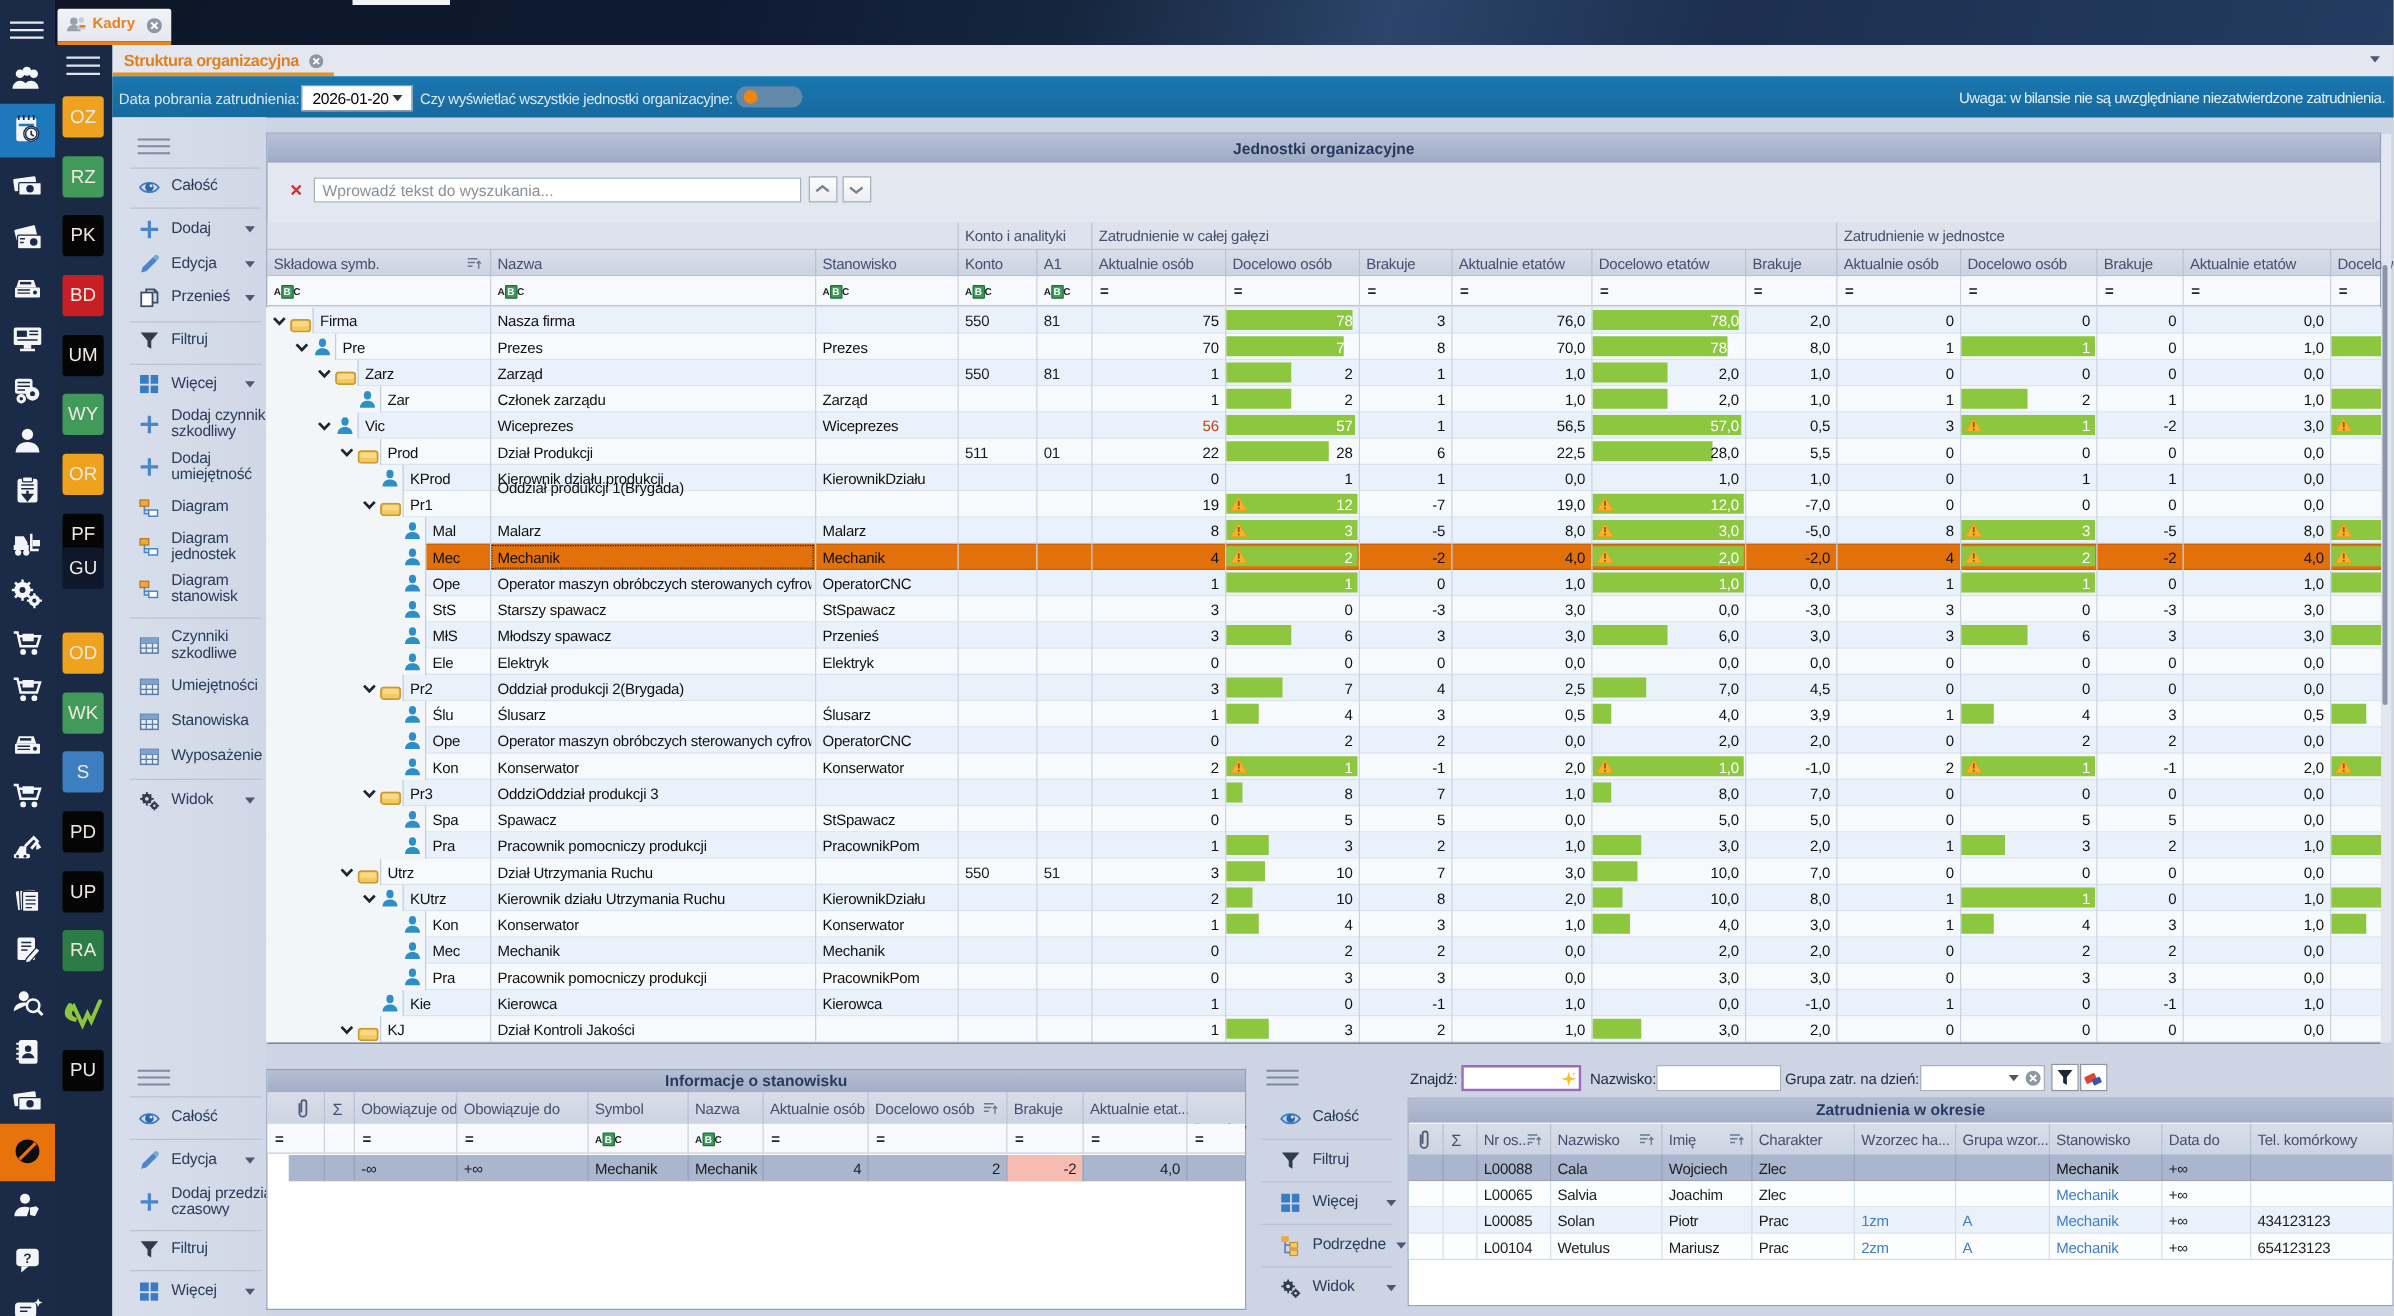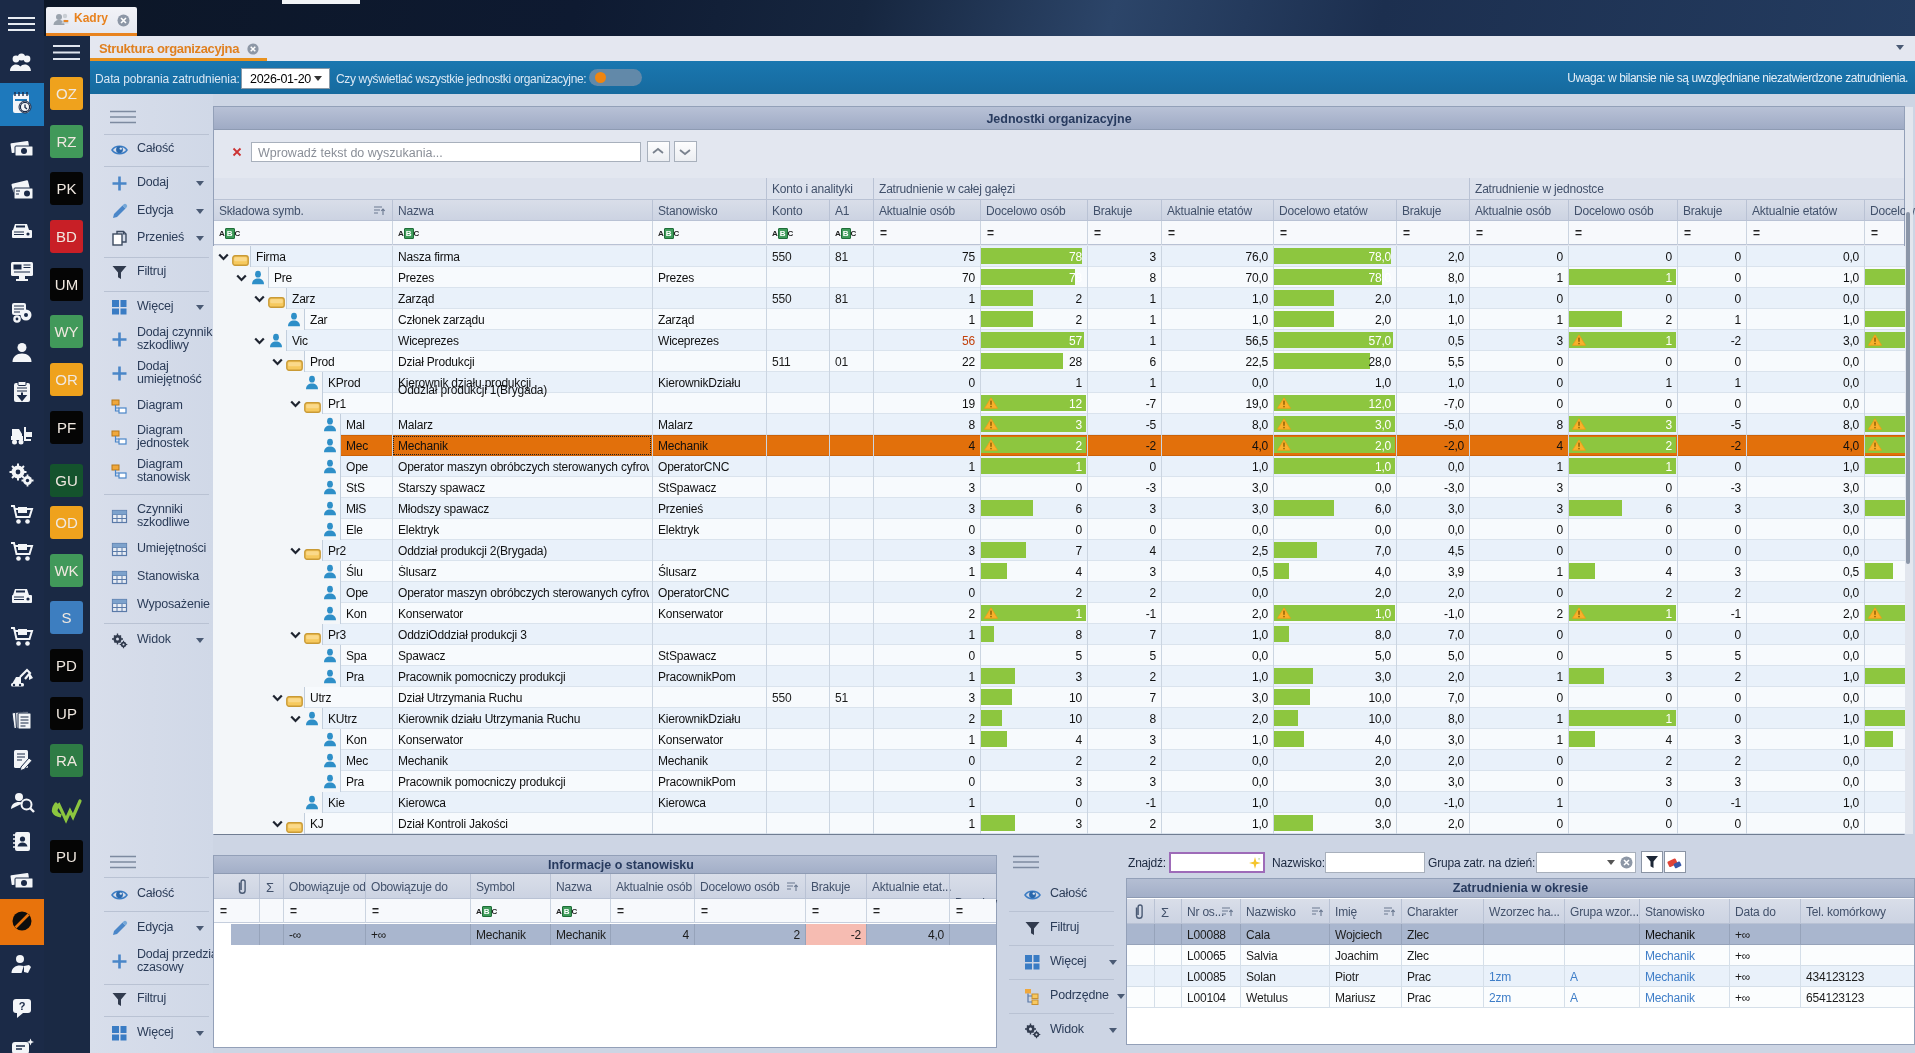--- a/index.html
+++ b/index.html
@@ -197,21 +197,21 @@
     <path d="M0 2h27M0 8.5h27M0 15h27" stroke="#dfe5ee" stroke-width="1.8"></path>
   </svg>
 <div class="sq" style="top:77px;background:#efa21d">OZ</div>
 <div class="sq" style="top:125px;background:#41995a">RZ</div>
 <div class="sq" style="top:172px;background:#050505">PK</div>
 <div class="sq" style="top:220px;background:#c81f26">BD</div>
 <div class="sq" style="top:268px;background:#050505">UM</div>
 <div class="sq" style="top:315px;background:#41995a">WY</div>
 <div class="sq" style="top:363px;background:#efa21d">OR</div>
 <div class="sq" style="top:411px;background:#050505">PF</div>
-<div class="sq" style="top:464px;background:#14532d">GU</div>
+<div class="sq" style="top:438px;background:#0f172a">GU</div>
 <div class="sq" style="top:506px;background:#efa21d">OD</div>
 <div class="sq" style="top:554px;background:#41995a">WK</div>
 <div class="sq" style="top:601px;background:#3d7ec0">S</div>
 <div class="sq" style="top:649px;background:#050505">PD</div>
 <div class="sq" style="top:697px;background:#050505">UP</div>
 <div class="sq" style="top:744px;background:#2e7c45">RA</div>
 <svg class="ab" style="left:50px;top:792px" width="34" height="34" viewBox="0 0 34 34">
     <path d="M6 12 q-7 10 5 12 q-9-4-2-11 l7 15 4-9 3 6 7-16" stroke="#8cc63f" fill="none" stroke-width="3.2" stroke-linecap="round"></path>
   </svg>
 <div class="sq" style="top:840px;background:#050505">PU</div>
@@ -1260,21 +1260,21 @@
 <div class="ab" style="left:1469px;top:246px;width:1px;height:588px;background:#cbd5e1"></div>
 <div class="ab" style="left:1568px;top:246px;width:1px;height:588px;background:#cbd5e1"></div>
 <div class="ab" style="left:1677px;top:246px;width:1px;height:588px;background:#cbd5e1"></div>
 <div class="ab" style="left:1746px;top:246px;width:1px;height:588px;background:#cbd5e1"></div>
 <div class="ab" style="left:1864px;top:246px;width:1px;height:588px;background:#cbd5e1"></div>
 <div class="ab" style="left:214px;top:834px;width:1690px;height:1px;background:#707d92"></div>
 <div class="ab" style="left:1905px;top:107px;width:8px;height:727px;background:#e2e6ee"></div>
 <div class="ab" style="left:1906px;top:212px;width:4px;height:352px;background:#8b96a8;border-radius:2px"></div>
 <div class="ab" style="left:213px;top:855px;width:784px;height:193px;background:#fff;border:1px solid #93a0b8"></div>
 <div class="ab" style="left:214px;top:856px;width:782px;height:18px;background:linear-gradient(#b4bed3,#a3afc8);border-bottom:1px solid #8e9bb3"></div>
-<div class="ab" style="left:230px;top:858px;width:782px;text-align:center;font-size:12.5px;font-weight:bold;color:#273a5e">Informacje o stanowisku</div>
+<div class="ab" style="left:214px;top:858px;width:782px;text-align:center;font-size:12.5px;font-weight:bold;color:#273a5e">Informacje o stanowisku</div>
 <div class="ab" style="left:214px;top:874px;width:782px;height:25px;background:linear-gradient(#d9dee9,#ccd3e2);border-bottom:1px solid #b9c2d4"></div>
 <div class="ab" style="left:259px;top:874px;width:1px;height:25px;background:#b9c2d4"></div>
 <div class="hdr" style="left:289px;top:880px">Obowiązuje od</div>
 <div class="ab" style="left:283px;top:874px;width:1px;height:25px;background:#b9c2d4"></div>
 <div class="hdr" style="left:371px;top:880px">Obowiązuje do</div>
 <div class="ab" style="left:365px;top:874px;width:1px;height:25px;background:#b9c2d4"></div>
 <div class="hdr" style="left:476px;top:880px">Symbol</div>
 <div class="ab" style="left:470px;top:874px;width:1px;height:25px;background:#b9c2d4"></div>
 <div class="hdr" style="left:556px;top:880px">Nazwa</div>
 <div class="ab" style="left:550px;top:874px;width:1px;height:25px;background:#b9c2d4"></div>

